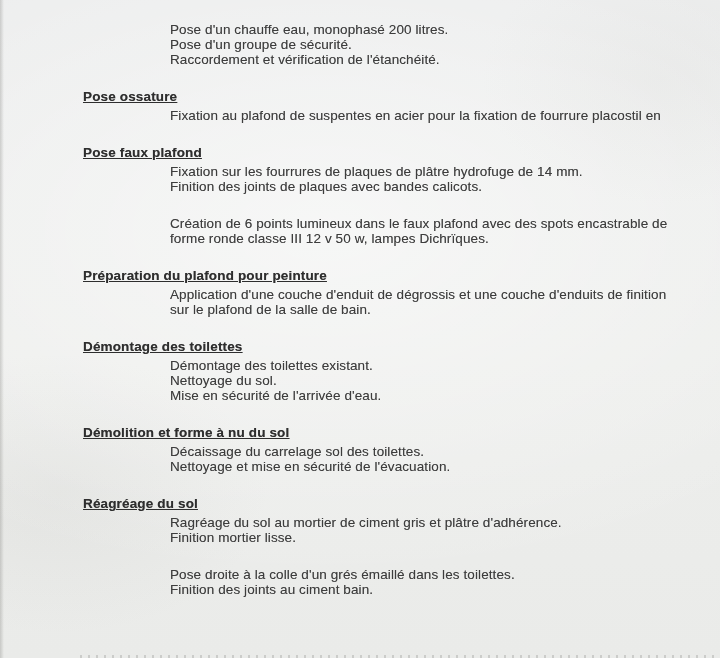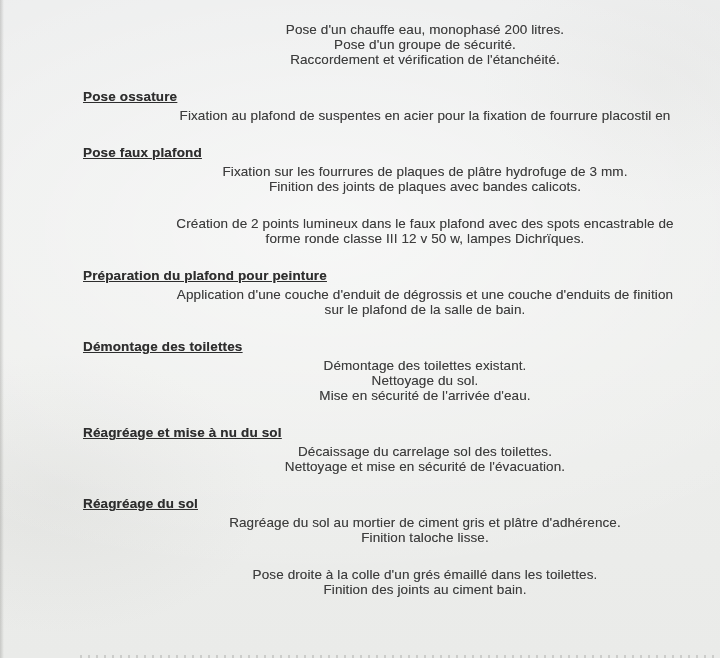--- a/index.html
+++ b/index.html
@@ -53,21 +53,20 @@
     font-size: 13.5px;
     line-height: 15px;
     font-weight: bold;
     color: #2e2e2e;
     letter-spacing: 0.15px;
     text-shadow: 0 0 0.5px rgba(46,46,46,0.55);
     text-decoration: underline;
   }
   .sec-lines {
     margin-left: 87px;
-    text-align: center;
   }
   .doc-line {
     font-size: 13.5px;
     line-height: 15px;
     color: #3d3d3d;
     letter-spacing: 0.1px;
     text-shadow: 0 0 0.5px rgba(61,61,61,0.45);
     white-space: nowrap;
   }
 </style>
@@ -86,57 +85,57 @@
       </section>
       <section class="doc-section">
         <h2 class="sec-heading">Pose ossature</h2>
         <div class="sec-lines">
           <div class="doc-line">Fixation au plafond de suspentes en acier pour la fixation de fourrure placostil en</div>
         </div>
       </section>
       <section class="doc-section">
         <h2 class="sec-heading">Pose faux plafond</h2>
         <div class="sec-lines">
-          <div class="doc-line">Fixation sur les fourrures de plaques de plâtre hydrofuge de 3 mm.</div>
+          <div class="doc-line">Fixation sur les fourrures de plaques de plâtre hydrofuge de 14 mm.</div>
           <div class="doc-line">Finition des joints de plaques avec bandes calicots.</div>
         </div>
       </section>
       <section class="doc-section">
         <div class="sec-lines">
-          <div class="doc-line">Création de 2 points lumineux dans le faux plafond avec des spots encastrable de</div>
+          <div class="doc-line">Création de 6 points lumineux dans le faux plafond avec des spots encastrable de</div>
           <div class="doc-line">forme ronde classe III 12 v 50 w, lampes Dichrïques.</div>
         </div>
       </section>
       <section class="doc-section">
         <h2 class="sec-heading">Préparation du plafond pour peinture</h2>
         <div class="sec-lines">
           <div class="doc-line">Application d'une couche d'enduit de dégrossis et une couche d'enduits de finition</div>
           <div class="doc-line">sur le plafond de la salle de bain.</div>
         </div>
       </section>
       <section class="doc-section">
         <h2 class="sec-heading">Démontage des toilettes</h2>
         <div class="sec-lines">
           <div class="doc-line">Démontage des toilettes existant.</div>
           <div class="doc-line">Nettoyage du sol.</div>
           <div class="doc-line">Mise en sécurité  de l'arrivée d'eau.</div>
         </div>
       </section>
       <section class="doc-section">
-        <h2 class="sec-heading">Réagréage et mise à nu du sol</h2>
+        <h2 class="sec-heading">Démolition et forme à nu du sol</h2>
         <div class="sec-lines">
           <div class="doc-line">Décaissage du carrelage sol des toilettes.</div>
           <div class="doc-line">Nettoyage et mise en sécurité de l'évacuation.</div>
         </div>
       </section>
       <section class="doc-section">
         <h2 class="sec-heading">Réagréage du sol</h2>
         <div class="sec-lines">
           <div class="doc-line">Ragréage du sol au mortier de ciment gris et plâtre d'adhérence.</div>
-          <div class="doc-line">Finition taloche lisse.</div>
+          <div class="doc-line">Finition mortier lisse.</div>
         </div>
       </section>
       <section class="doc-section">
         <div class="sec-lines">
           <div class="doc-line">Pose droite à la colle d'un grés émaillé dans les toilettes.</div>
           <div class="doc-line">Finition des joints au ciment bain.</div>
         </div>
       </section>
     </div>
   <div class="scan-edge-bottom"></div>

